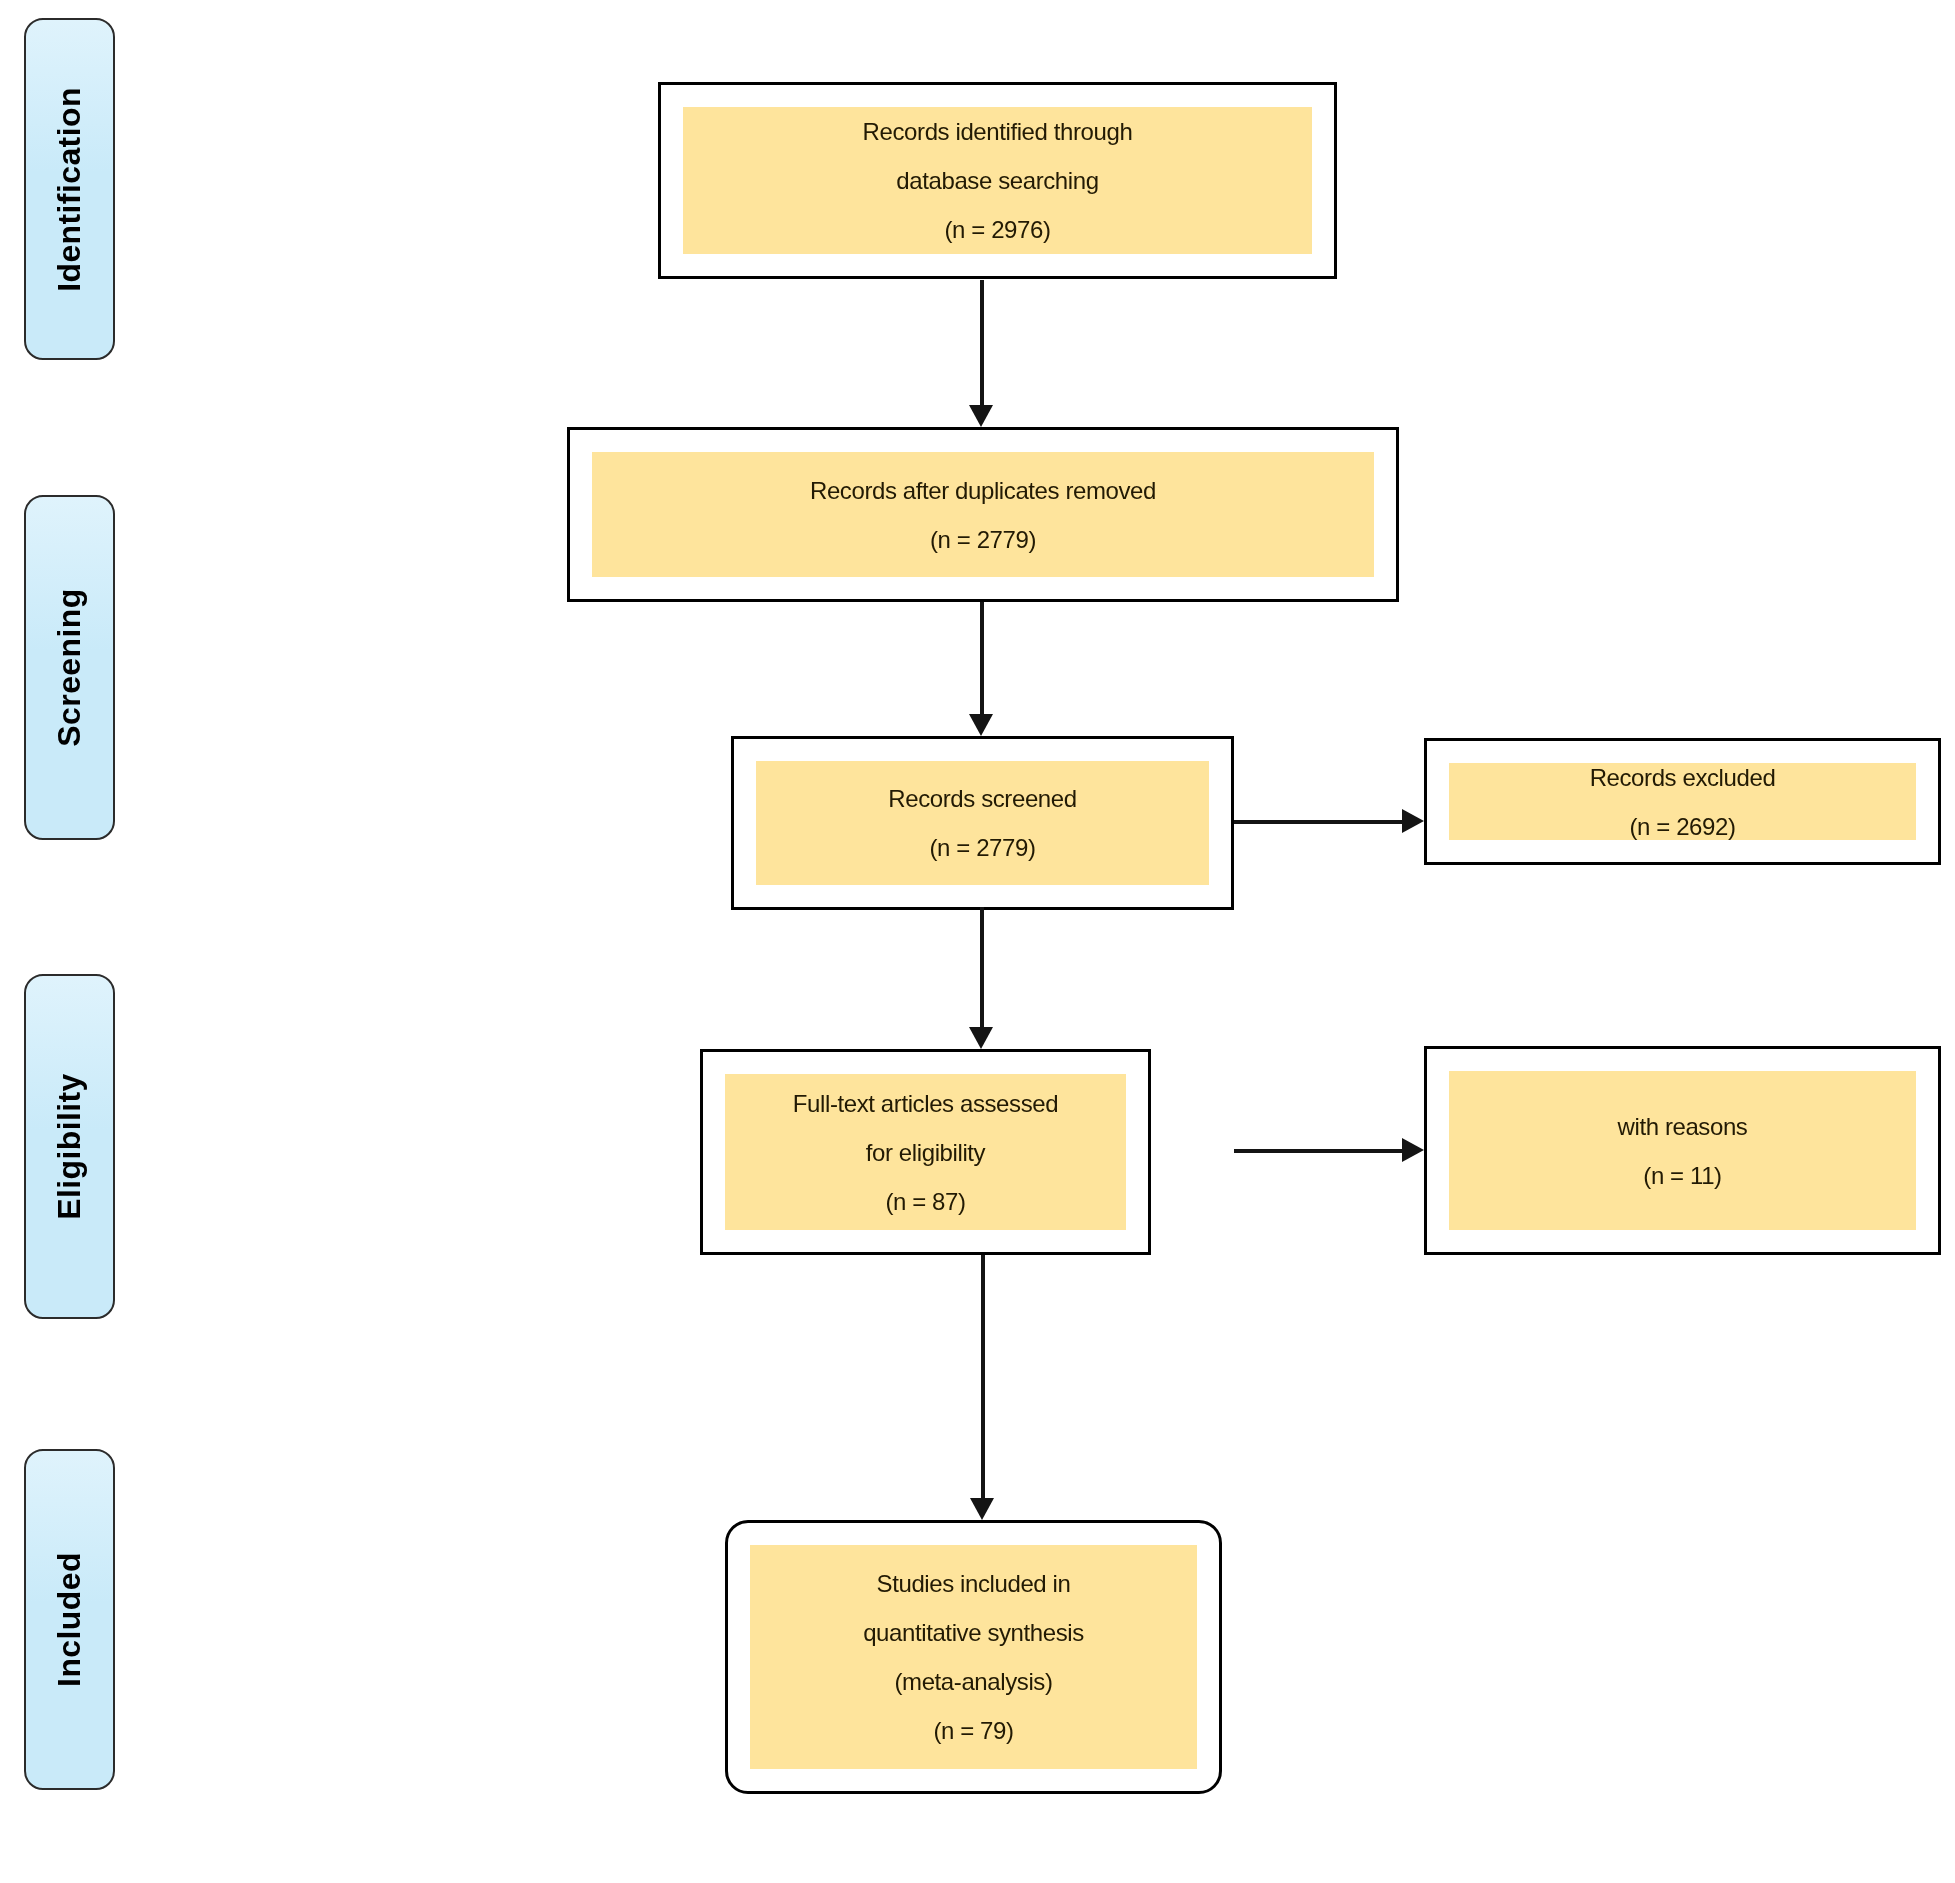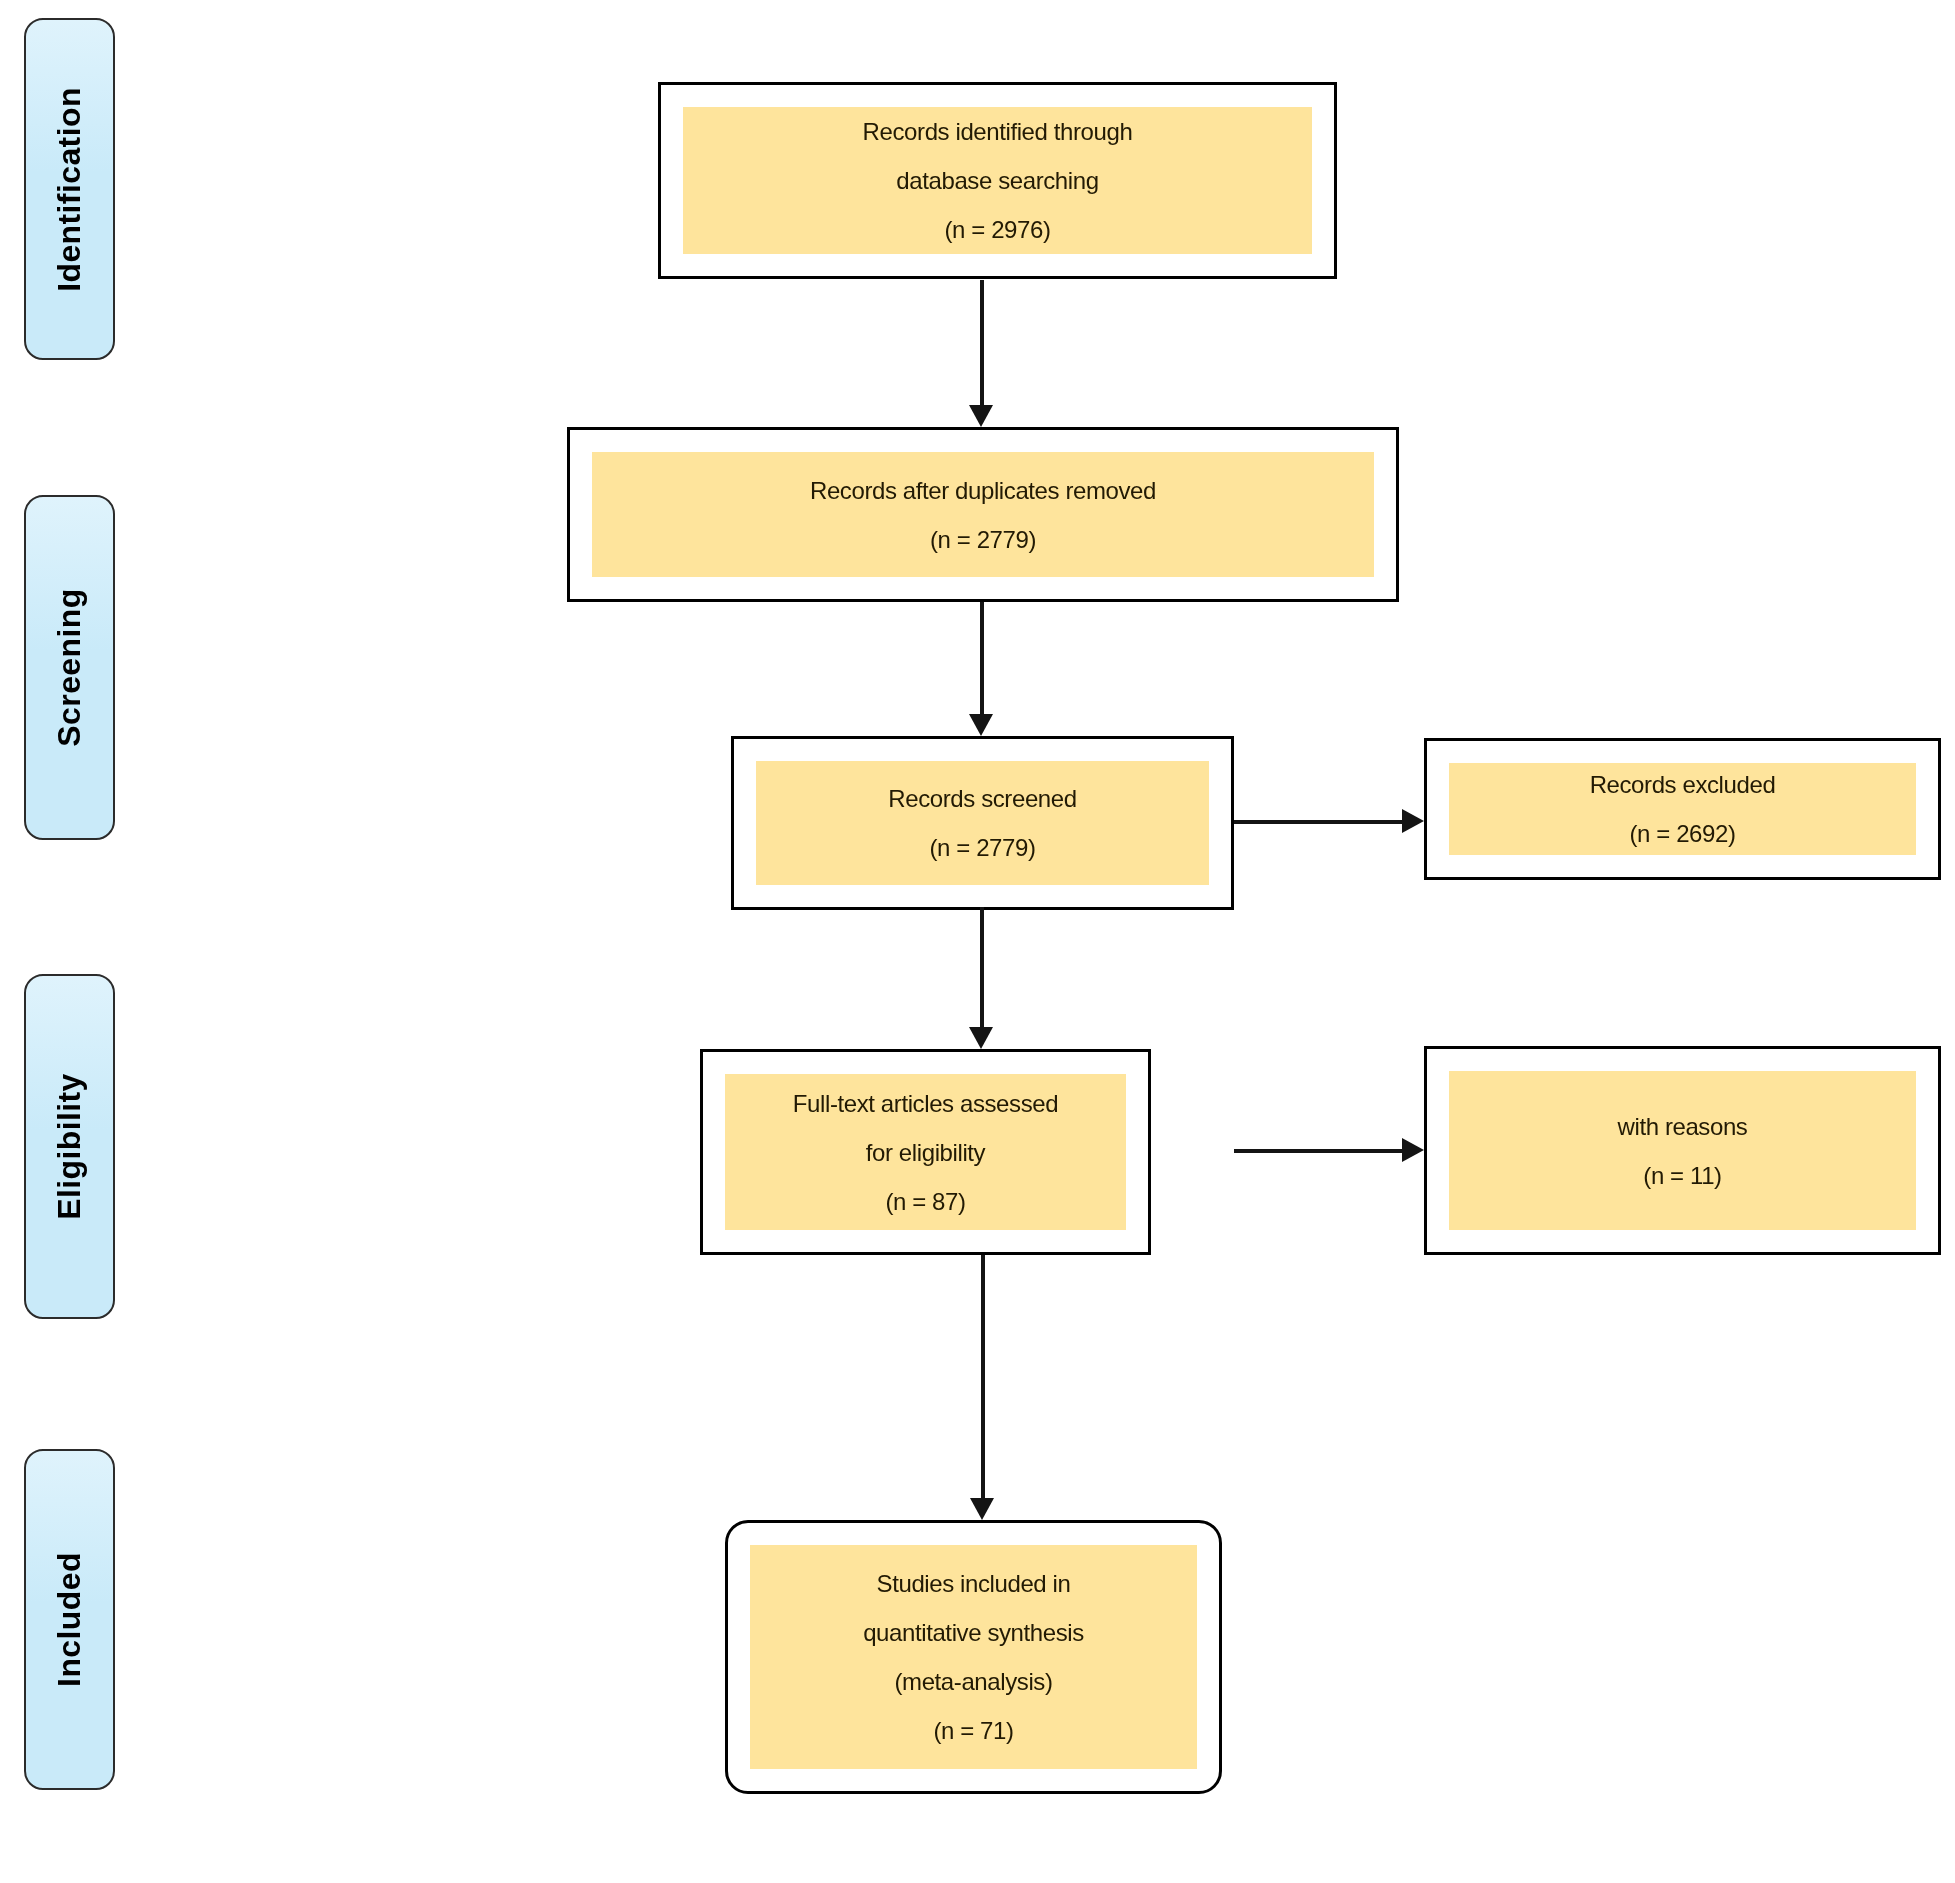--- a/index.html
+++ b/index.html
@@ -124,21 +124,21 @@
     </div>
   </div>
 
   <div class="node" style="left:731px;top:736px;width:503px;height:174px;">
     <div class="hl">
       <span class="line">Records screened</span>
       <span class="line">(n = 2779)</span>
     </div>
   </div>
 
-  <div class="node" style="left:1424px;top:738px;width:517px;height:142px;">
+  <div class="node" style="left:1424px;top:738px;width:517px;height:127px;">
     <div class="hl">
       <span class="line">Records excluded</span>
       <span class="line">(n = 2692)</span>
     </div>
   </div>
 
   <div class="node" style="left:700px;top:1049px;width:451px;height:206px;">
     <div class="hl">
       <span class="line">Full-text articles assessed</span>
       <span class="line">for eligibility</span>
@@ -151,21 +151,21 @@
       <span class="line">with reasons</span>
       <span class="line">(n = 11)</span>
     </div>
   </div>
 
   <div class="node" style="left:725px;top:1520px;width:497px;height:274px;border-radius:23px;">
     <div class="hl">
       <span class="line">Studies included in</span>
       <span class="line">quantitative synthesis</span>
       <span class="line">(meta-analysis)</span>
-      <span class="line">(n = 71)</span>
+      <span class="line">(n = 79)</span>
     </div>
   </div>
 
   <div class="arrow-v" style="left:980px;top:280px;height:127px;"></div>
   <div class="head-down" style="left:969px;top:405px;"></div>
 
   <div class="arrow-v" style="left:980px;top:602px;height:113px;"></div>
   <div class="head-down" style="left:969px;top:714px;"></div>
 
   <div class="arrow-h" style="left:1234px;top:820px;width:169px;"></div>

